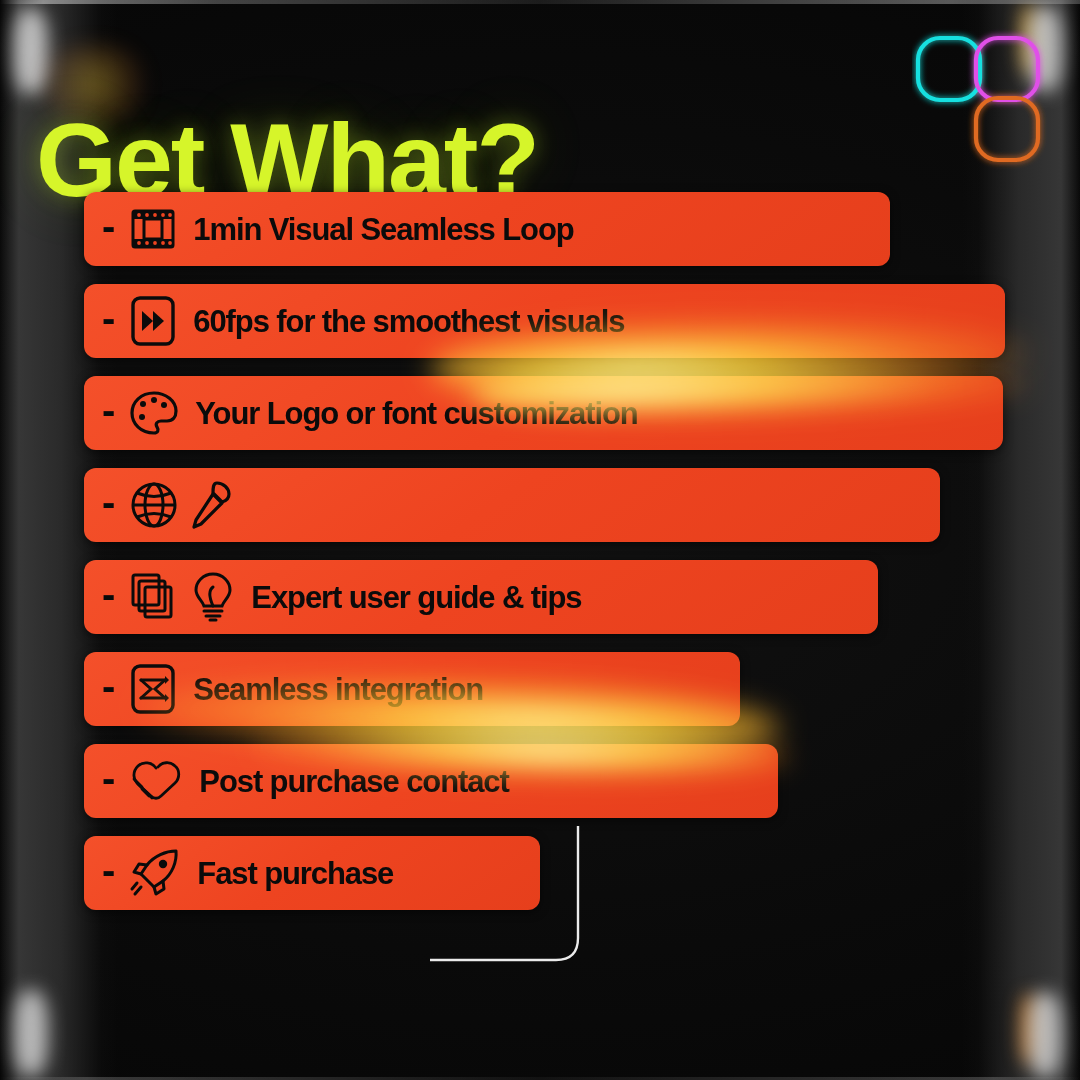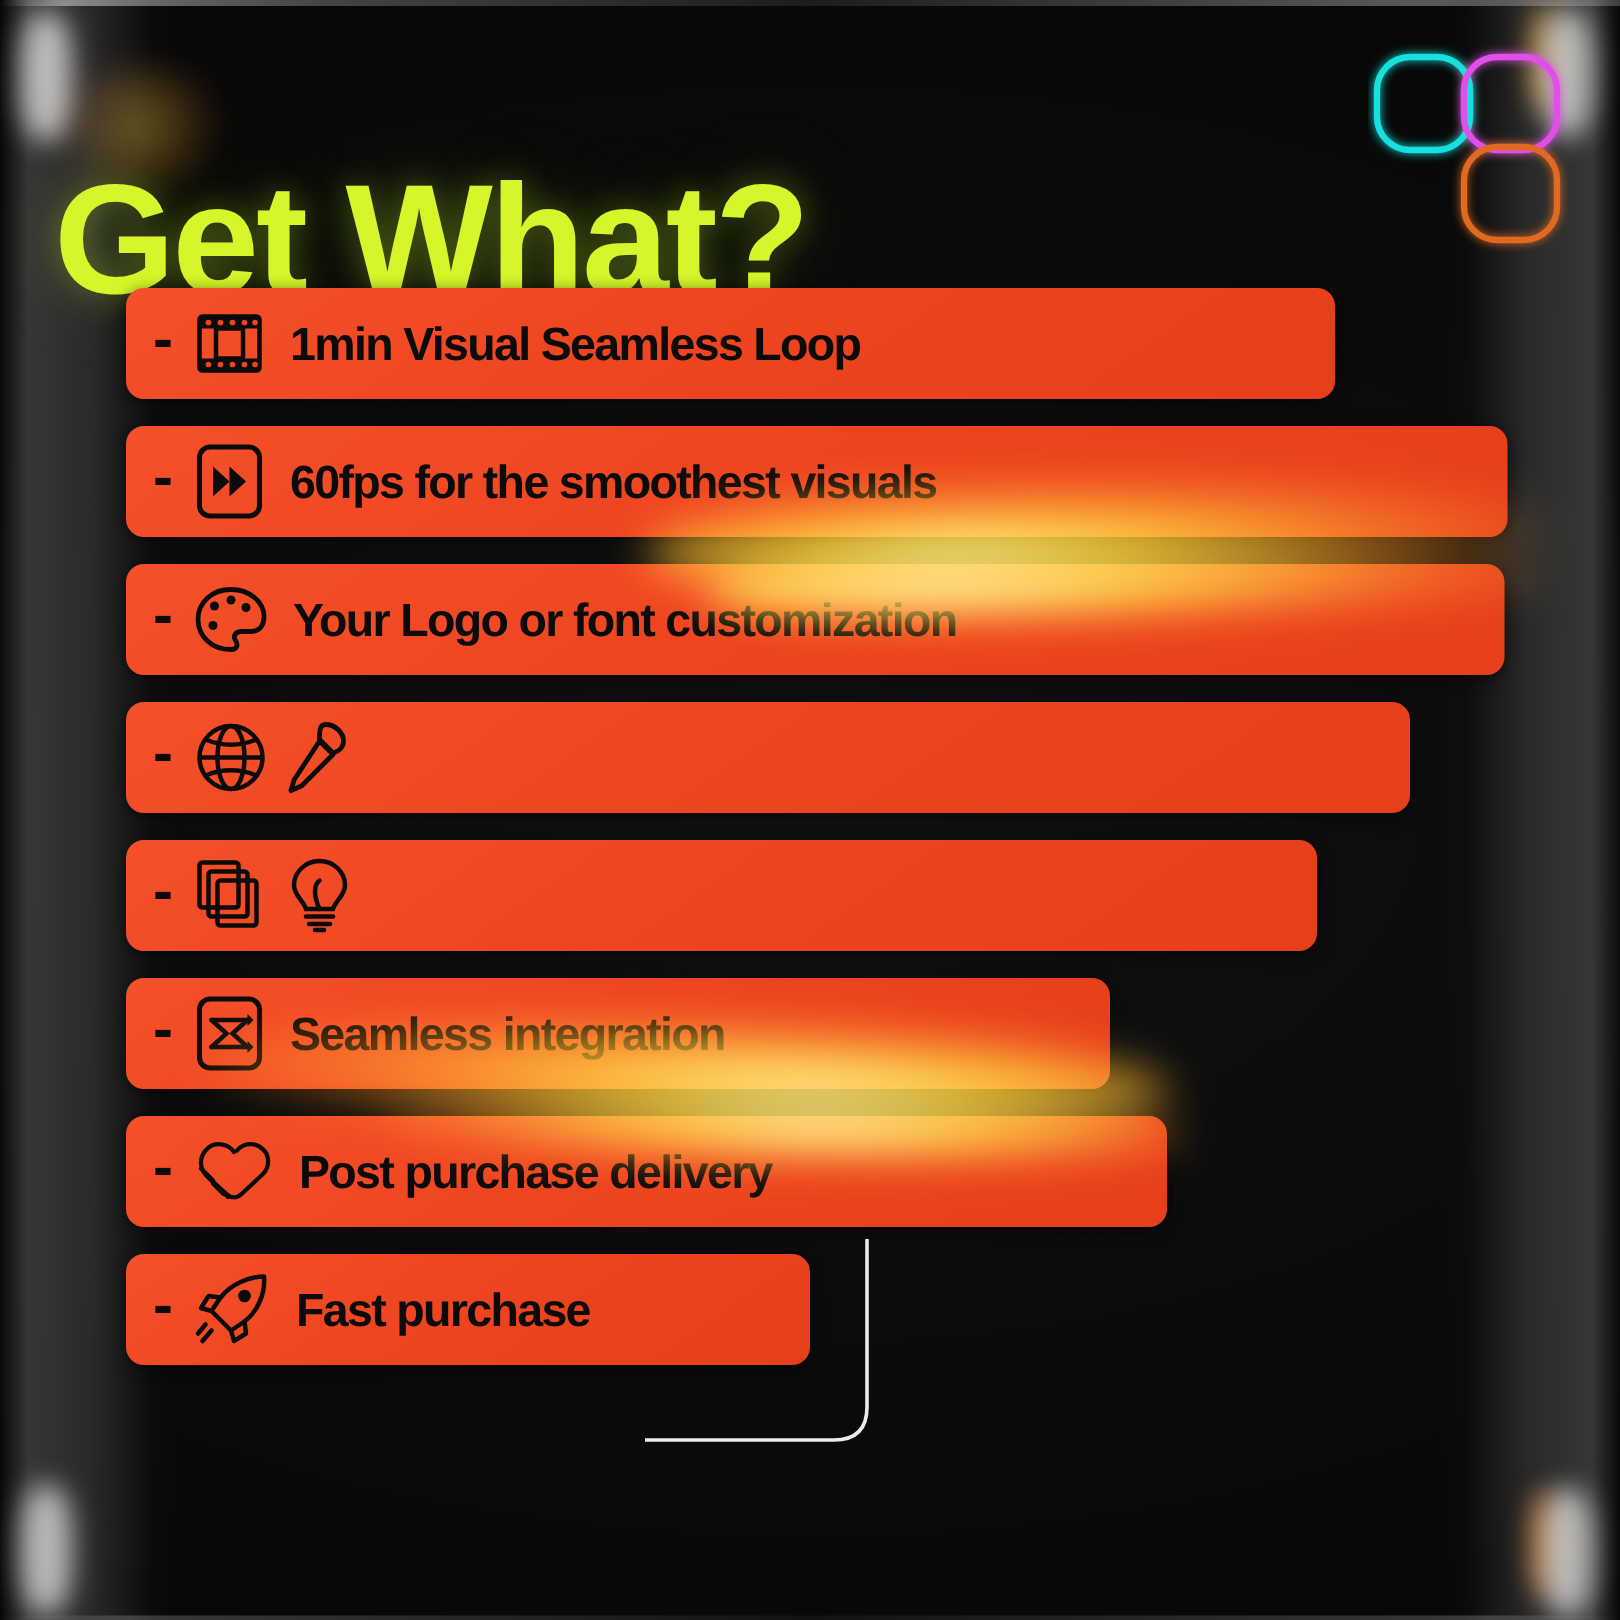--- a/index.html
+++ b/index.html
@@ -377,20 +377,21 @@
         <svg width="44" height="52" viewBox="0 0 44 52">
           <g fill="none" stroke="#0b0b0b" stroke-width="3" stroke-linecap="round">
             <path d="M22 3 C12 3 5 11 5 19 C5 26 11 29 13 35 L31 35 C33 29 39 26 39 19 C39 11 32 3 22 3 Z"></path>
             <path d="M22 16 C18 19 18 26 22 35"></path>
             <line x1="13" y1="40" x2="31" y2="40"></line>
             <line x1="15" y1="45" x2="29" y2="45"></line>
             <line x1="19" y1="49" x2="25" y2="49"></line>
           </g>
         </svg>
       </span>
+      <span class="row-label">Expert user guide &amp; tips</span>
     </div>
 
     <div class="row" style="width:656px">
       <span class="row-dash">-</span>
       <span class="row-icons">
         <svg width="48" height="52" viewBox="0 0 48 52">
           <rect x="4" y="3" width="40" height="46" rx="7" fill="none" stroke="#0b0b0b" stroke-width="3.4"></rect>
           <g fill="none" stroke="#0b0b0b" stroke-width="3" stroke-linecap="round">
             <path d="M12 17 L22 26 L12 35"></path>
             <path d="M36 17 L26 26 L36 35"></path>
@@ -410,21 +411,21 @@
         <svg width="54" height="46" viewBox="0 0 54 46">
           <g fill="none" stroke="#0b0b0b" stroke-width="2.8" stroke-linejoin="round" stroke-linecap="round">
             <path d="M27 10 C23 4 14 3 9 8 C3 14 4 22 10 27 L22 38 C25 41 29 41 32 38 L46 25 C51 20 51 12 46 8 C41 3 33 4 29 9"></path>
             <path d="M5 21 L13 29"></path>
             <path d="M9 26 L17 34"></path>
             <path d="M13 31 L20 38"></path>
             <path d="M18 35 L23 40"></path>
           </g>
         </svg>
       </span>
-      <span class="row-label">Post purchase delivery</span>
+      <span class="row-label">Post purchase contact</span>
     </div>
 
     <div class="row" style="width:456px">
       <span class="row-dash">-</span>
       <span class="row-icons">
         <svg width="52" height="52" viewBox="0 0 52 52">
           <g fill="none" stroke="#0b0b0b" stroke-width="3" stroke-linejoin="round" stroke-linecap="round">
             <path d="M47 4 C37 4 25 9 18 18 L12 27 L25 40 L34 34 C43 27 48 15 47 4 Z"></path>
             <path d="M18 18 L10 17 L5 25 L12 27"></path>
             <path d="M34 34 L35 42 L27 47 L25 40"></path>

